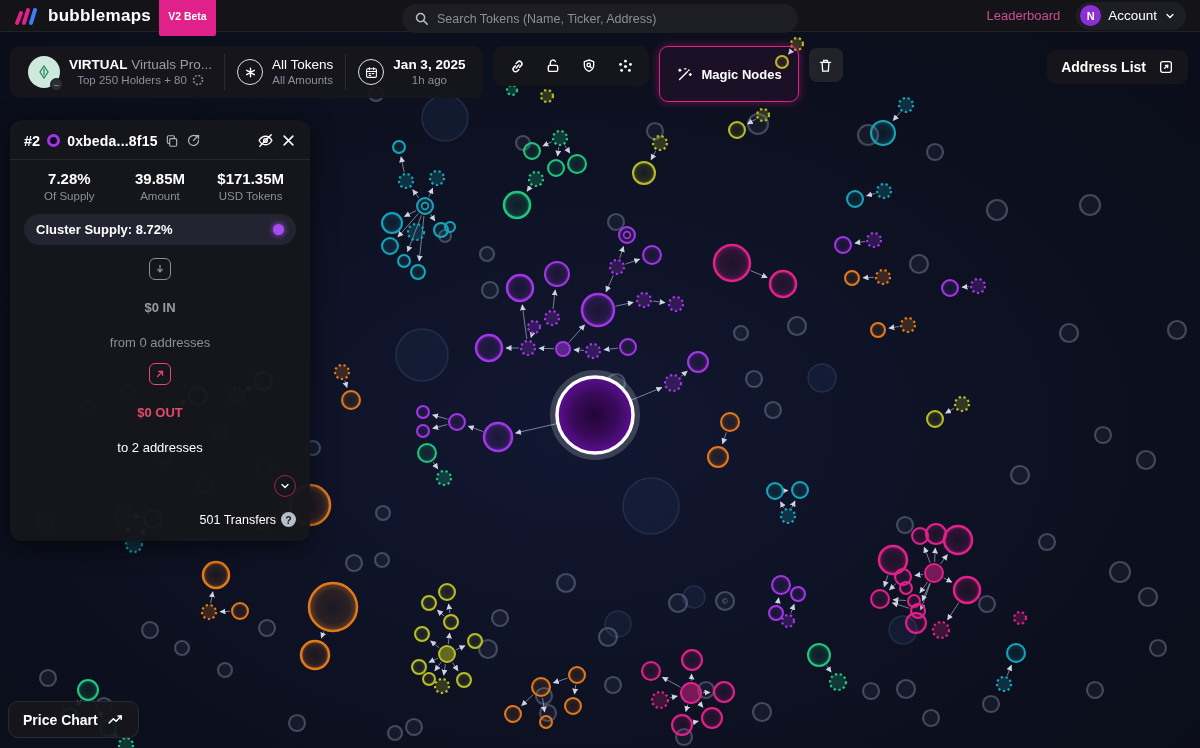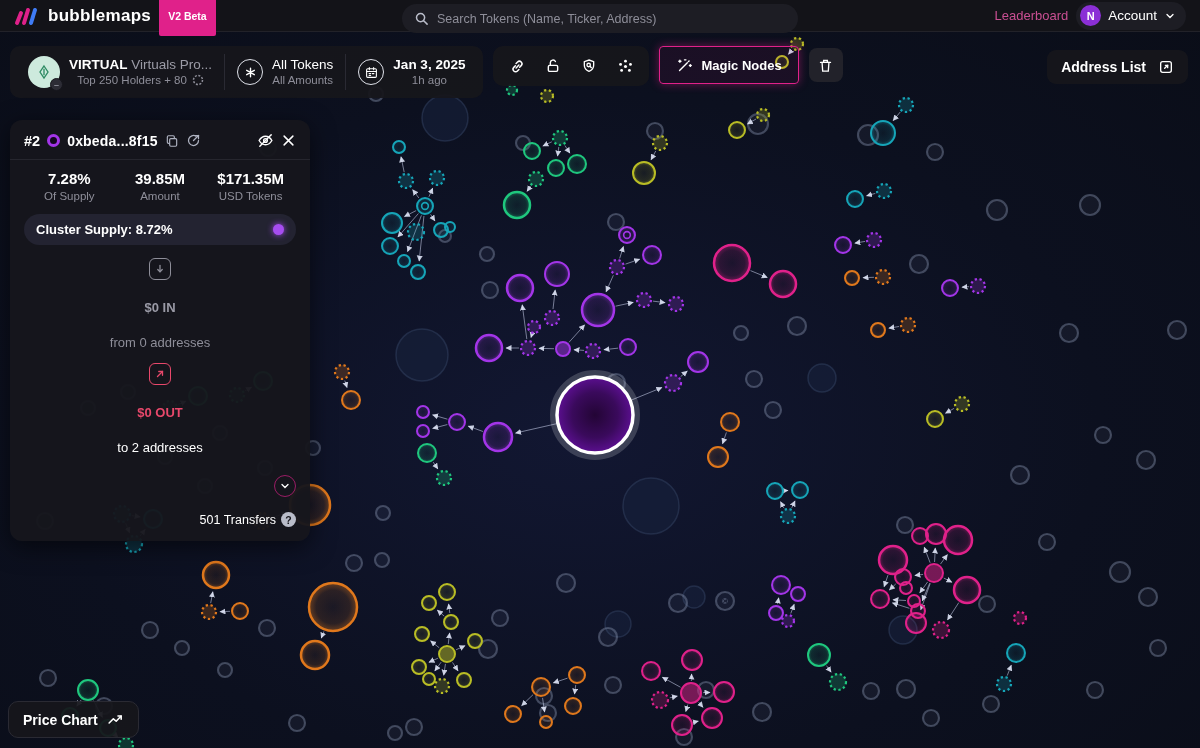--- a/index.html
+++ b/index.html
@@ -5,21 +5,21 @@
   * { margin:0; padding:0; box-sizing:border-box; }
   html,body { width:1200px; height:748px; overflow:hidden; font-family:"Liberation Sans", sans-serif; }
   body { background: radial-gradient(ellipse 950px 620px at 48% 58%, #121732 0%, #0c101f 55%, #0a0d17 100%); color:#fff; position:relative; }
 
   
   .topbar { position:absolute; top:0; left:0; right:0; height:32px; background:#131318; border-bottom:1px solid #222229; display:flex; align-items:center; padding:0 14px; z-index:30; }
   .brand { display:flex; align-items:center; gap:8px; }
   .brand-name { font-size:17px; font-weight:bold; letter-spacing:.3px; }
   .beta-badge { background:#e0218a; color:#fff; font-size:10.5px; font-weight:bold; padding:14px 9px; border-radius:2px; }
   .search-pill { position:absolute; left:50%; transform:translateX(-50%); top:4px; width:396px; height:29px; background:#1d1d24; border-radius:15px; display:flex; align-items:center; gap:8px; padding:0 12px; color:#8e8e99; font-size:12.5px; cursor:text; }
-  .top-right { margin-left:auto; display:flex; align-items:center; gap:8px; }
+  .top-right { margin-left:auto; display:flex; align-items:center; gap:16px; }
   .leaderboard { color:#c94f92; font-size:13px; cursor:pointer; }
   .account-pill { background:#1d1d24; border-radius:15px; height:28px; display:flex; align-items:center; gap:7px; padding:0 10px 0 4px; cursor:pointer; }
   .avatar { width:21px; height:21px; border-radius:50%; background:#8b2fd6; display:flex; align-items:center; justify-content:center; font-size:11px; font-weight:bold; }
   .account-name { font-size:13.5px; }
 
   
   .ctrl-row { position:absolute; top:46px; left:10px; display:flex; gap:10px; z-index:20; align-items:flex-start; }
   .panel-bg { background:rgba(22,22,28,.94); border-radius:10px; }
   .token-group { display:flex; align-items:center; padding:8px 6px; }
   .ctrl-sec { display:flex; align-items:center; gap:9px; padding:2px 12px; cursor:pointer; }
@@ -27,21 +27,21 @@
   .tk-logo { position:relative; width:32px; height:32px; }
   .tk-logo-c { width:32px; height:32px; border-radius:50%; background:#cdeadd; display:flex; align-items:center; justify-content:center; }
   .tk-badge { position:absolute; right:-3px; bottom:-3px; width:13px; height:13px; border-radius:50%; background:#2c2c35; border:1.5px solid #16161c; display:flex; align-items:center; justify-content:center; color:#cfd2dd; font-size:8px; }
   .t1 { font-size:13.5px; line-height:16px; white-space:nowrap; }
   .t1 b { font-weight:bold; }
   .t1 .dim { color:#9b9ba6; font-weight:normal; }
   .t2 { font-size:11.5px; color:#8e8e99; line-height:15px; display:flex; align-items:center; gap:5px; white-space:nowrap;justify-content:center; }
   .round-ic { width:26px; height:26px; border-radius:50%; border:1.5px solid #dfe2ea; display:flex; align-items:center; justify-content:center; }
   .icon-bar { display:flex; align-items:center; gap:4px; padding:7px 8px; }
   .ibtn { width:32px; height:26px; display:flex; align-items:center; justify-content:center; border-radius:6px; cursor:pointer; }
-  .magic-btn { display:flex; align-items:center; gap:8px; height:38px; padding:0 16px; border-radius:4px; border:1.5px solid #e0218a; background:rgba(224,33,138,.07); box-shadow:0 0 10px rgba(224,33,138,.45); cursor:pointer; font-size:13px; font-weight:bold; }
+  .magic-btn { display:flex; align-items:center; gap:8px; height:56px; padding:0 16px; border-radius:9px; border:1.5px solid #e0218a; background:rgba(224,33,138,.07); box-shadow:0 0 10px rgba(224,33,138,.45); cursor:pointer; font-size:13px; font-weight:bold; }
   .trash-btn { width:34px; height:34px; margin-top:2px; border-radius:8px; background:#22222a; display:flex; align-items:center; justify-content:center; cursor:pointer; }
   .addr-btn { position:absolute; top:50px; right:12px; z-index:20; display:flex; align-items:center; gap:12px; background:rgba(22,22,28,.94); border-radius:9px; padding:9px 14px; font-size:14px; font-weight:bold; cursor:pointer; }
 
   
   .wallet { position:absolute; top:120px; left:10px; width:300px; z-index:20; background:rgba(22,22,28,.96); border-radius:12px; padding:12px 14px 14px; box-shadow:0 6px 24px rgba(0,0,0,.55); }
   .w-head { display:flex; align-items:center; gap:7px; }
   .rank { font-size:14.5px; font-weight:bold; }
   .donut { width:13px; height:13px; border-radius:50%; border:3.5px solid #a335e8; background:#14061f; }
   .w-addr { font-size:14px; font-weight:bold; letter-spacing:.2px; }
   .w-head .sp { flex:1; }

